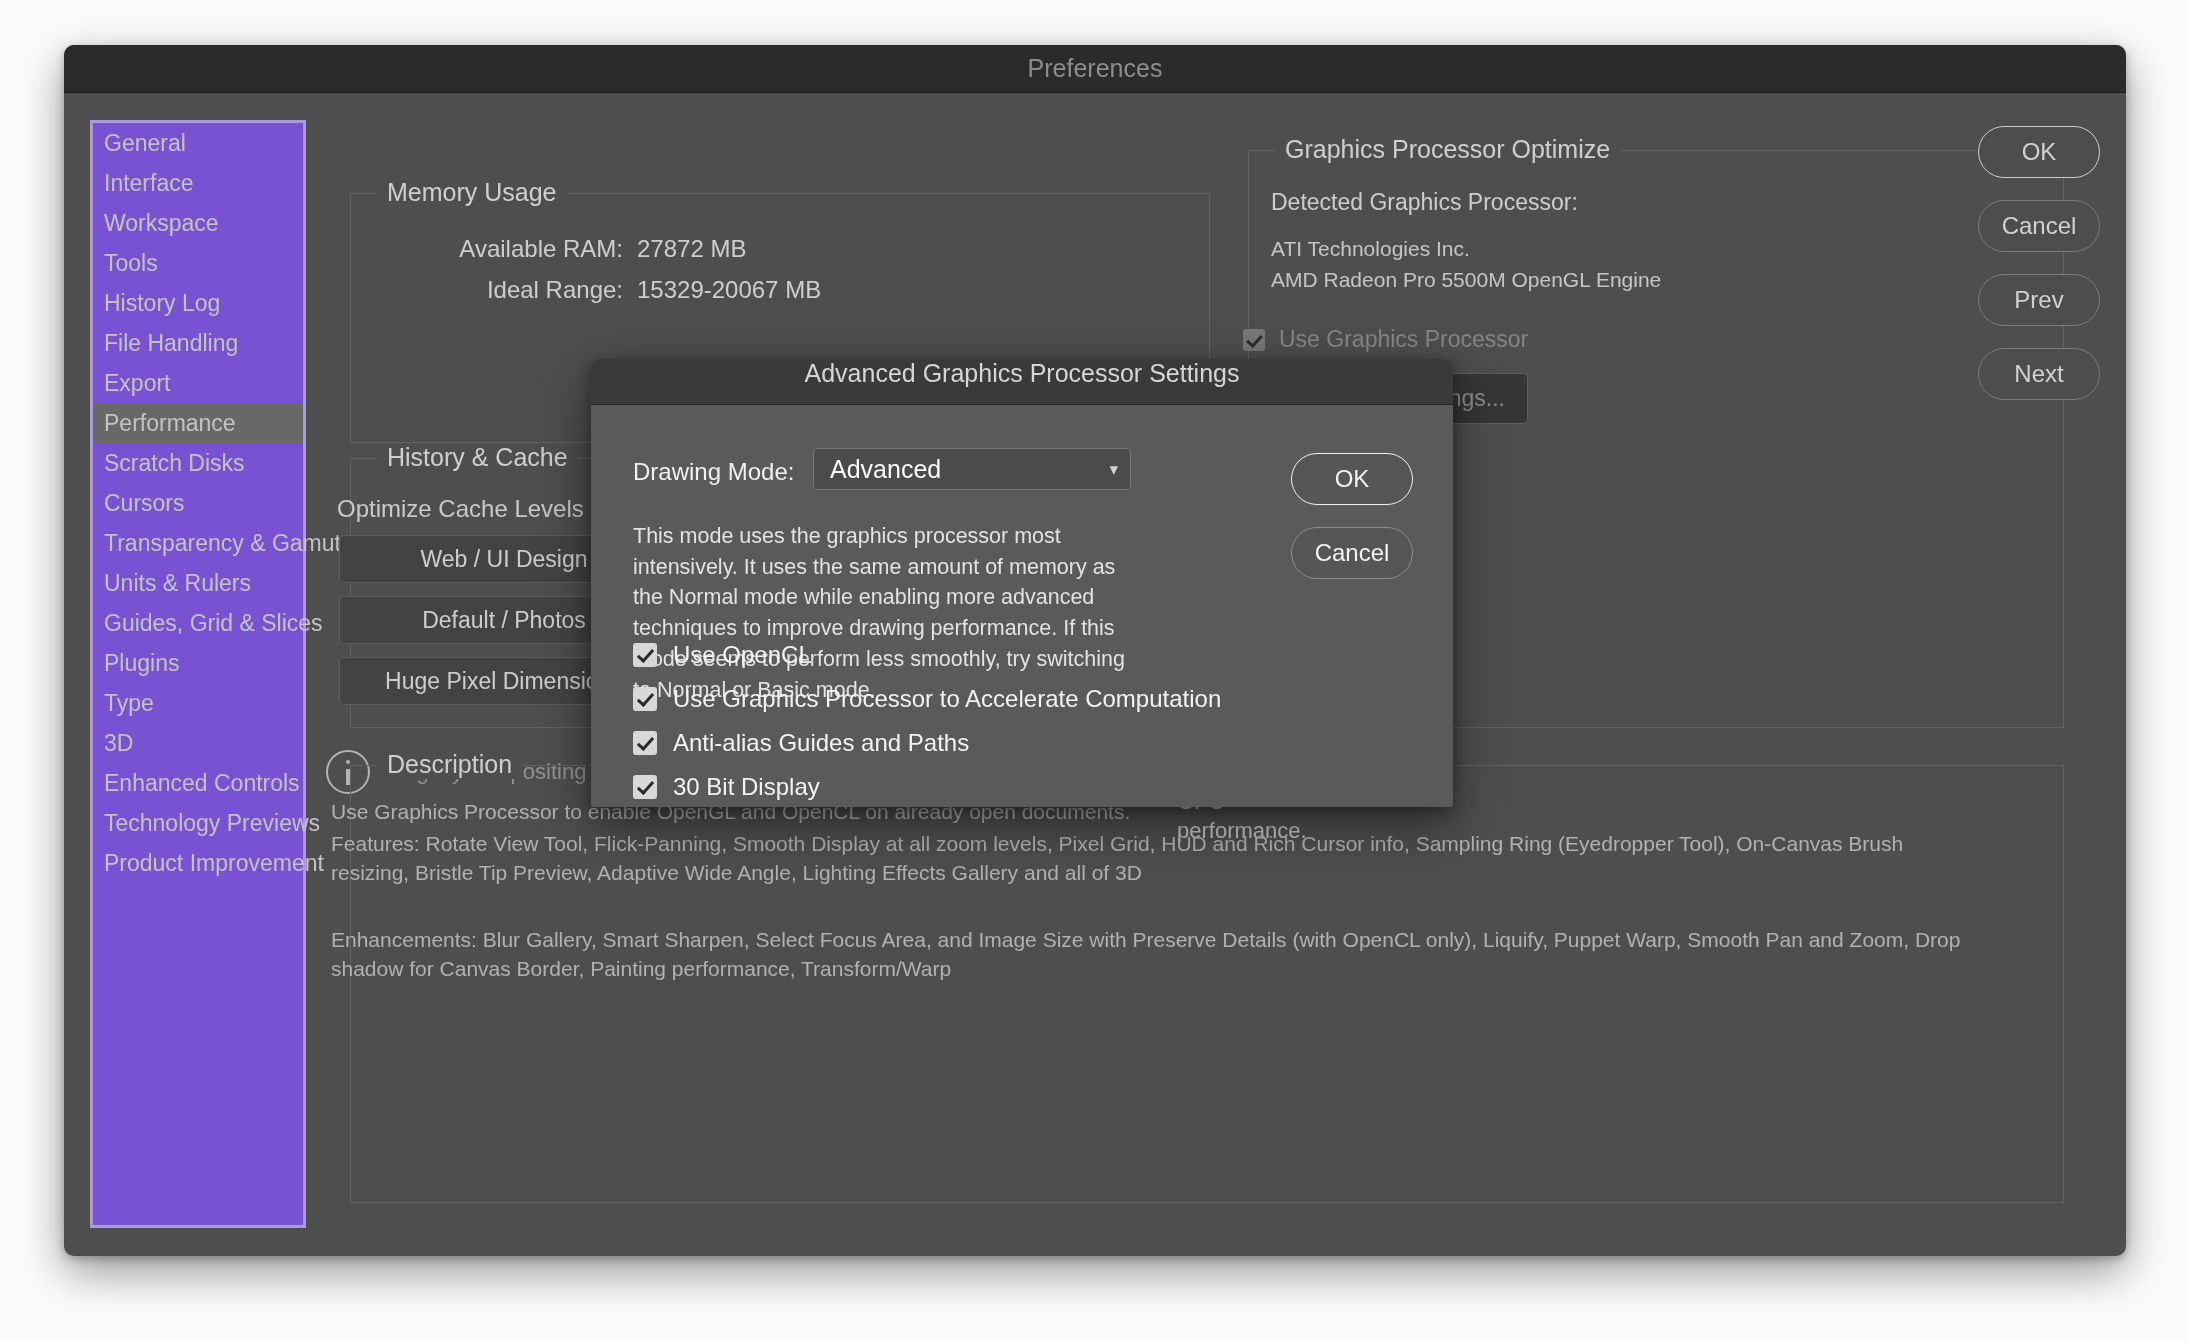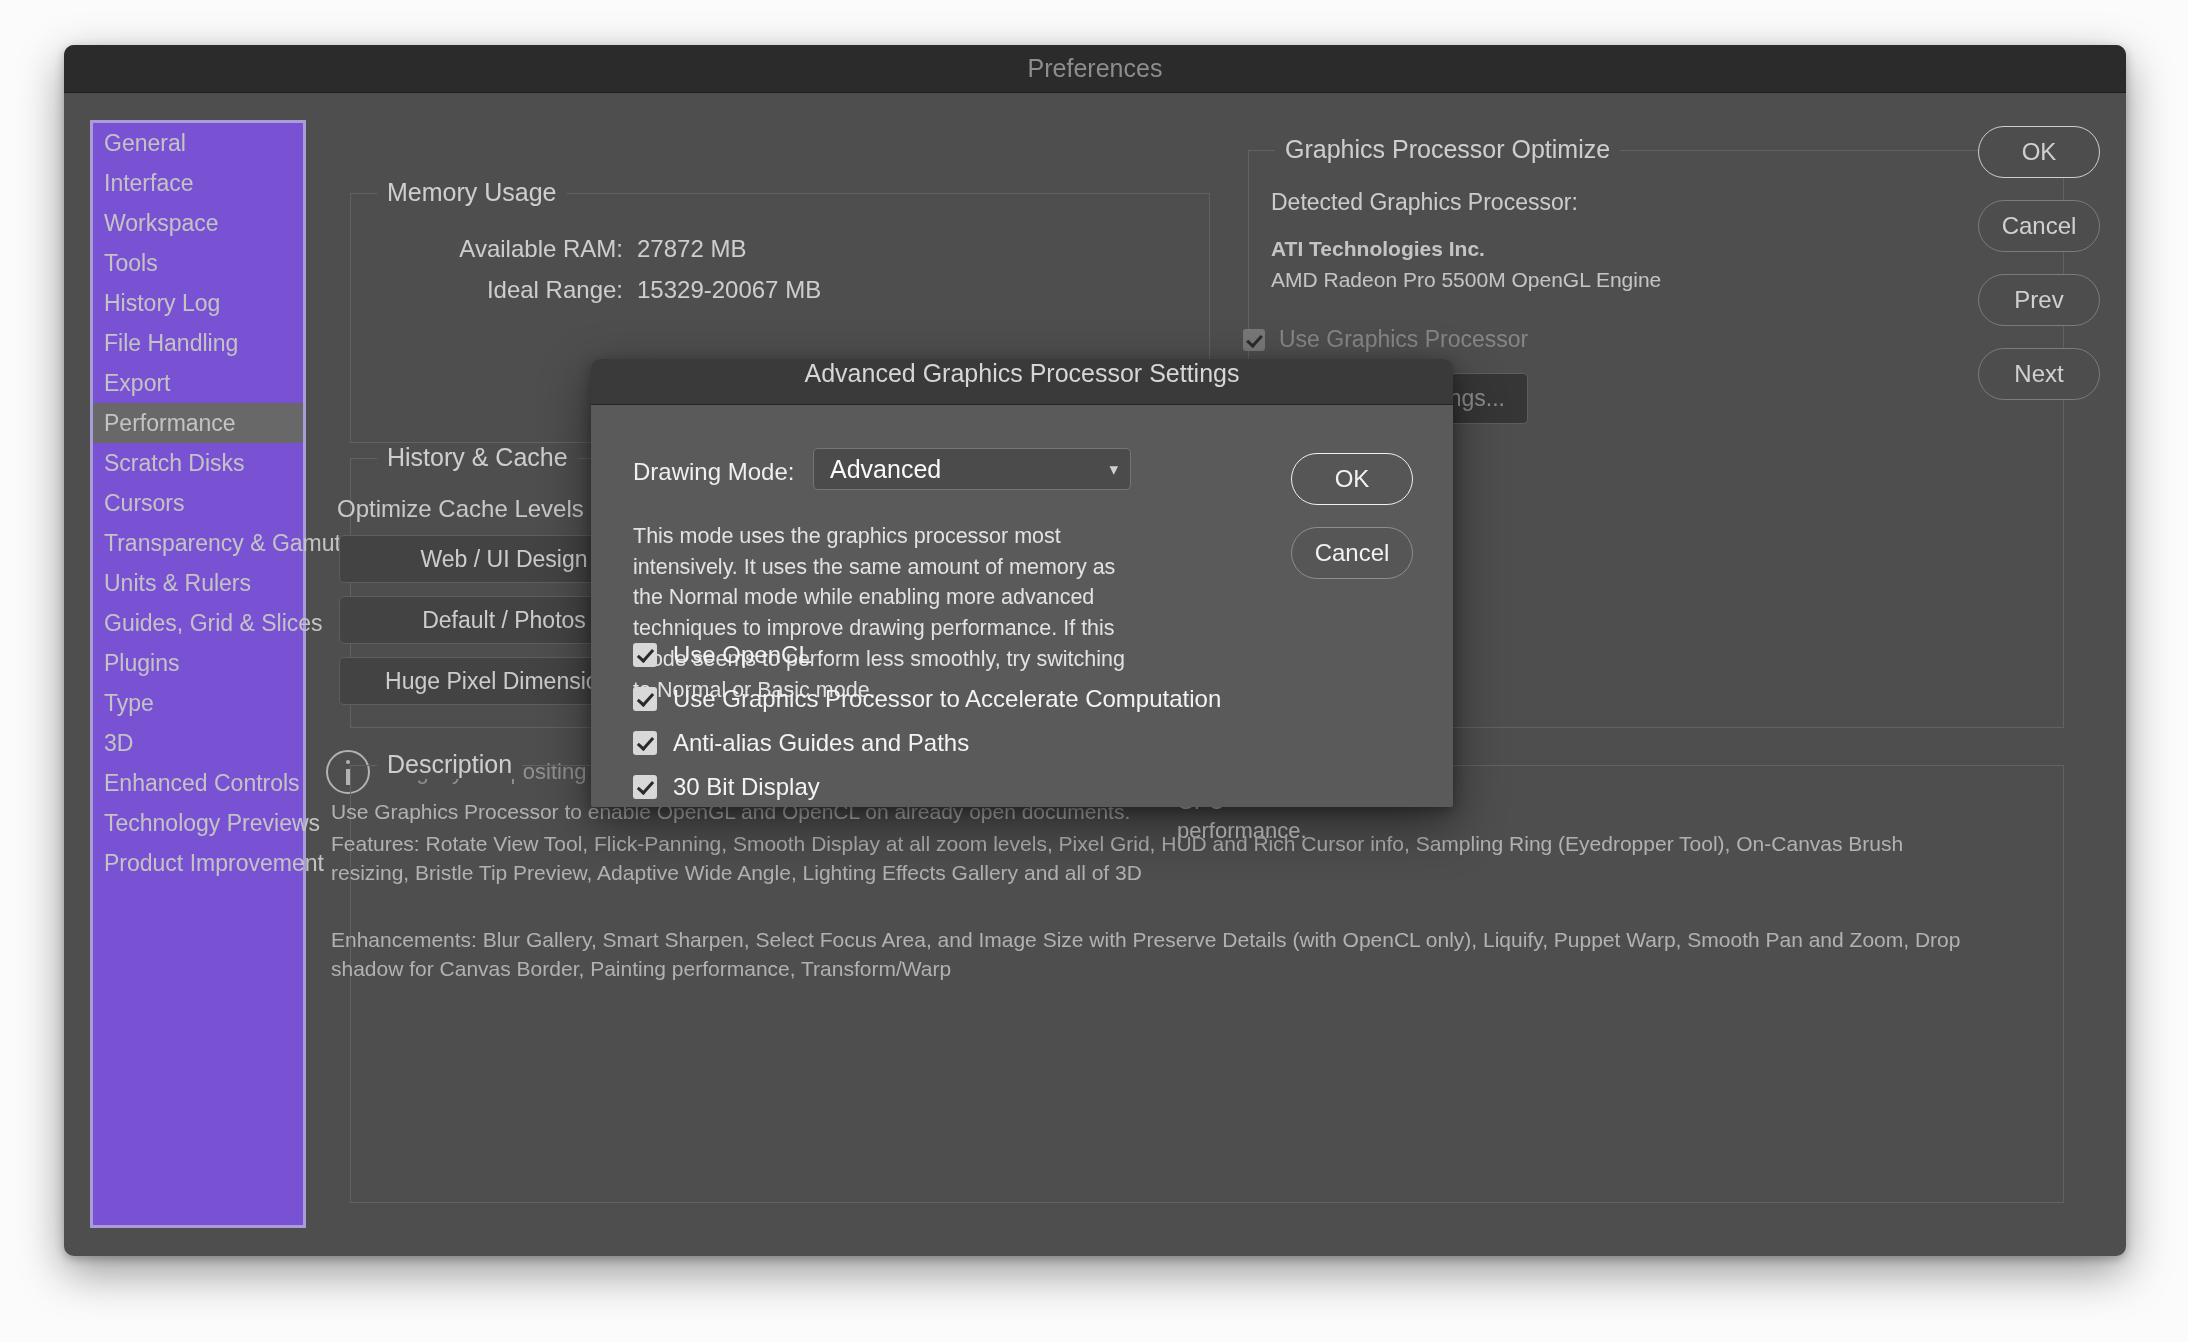--- a/index.html
+++ b/index.html
@@ -485,21 +485,21 @@
             <div class="info-icon"></div>
           </div>
           <div class="hint-text" style="left:826px; top:212px;">Set Cache Levels to 2 or higher for
 optimum GPU performance.</div>
         </div>
 
         <div class="group gp-graphics">
           <div class="legend">Graphics Processor Optimize</div>
 
           <div class="gfx-text" style="left:-6px; top:38px;">Detected Graphics Processor:</div>
-          <div class="gfx-text gfx-sub" style="left:-6px; top:86px;font-weight:bold;">ATI Technologies Inc.</div>
+          <div class="gfx-text gfx-sub" style="left:-6px; top:86px;">ATI Technologies Inc.</div>
           <div class="gfx-text gfx-sub" style="left:-6px; top:117px;">AMD Radeon Pro 5500M OpenGL Engine</div>
 
           <div class="gp-check-row" style="left:-6px; top:175px;">
             <span class="chk-box dim"></span>
             <span>Use Graphics Processor</span>
           </div>
 
           <div class="btn-settings" style="left:22px; top:222px;">
             <span>Advanced Settings...</span>
           </div>

